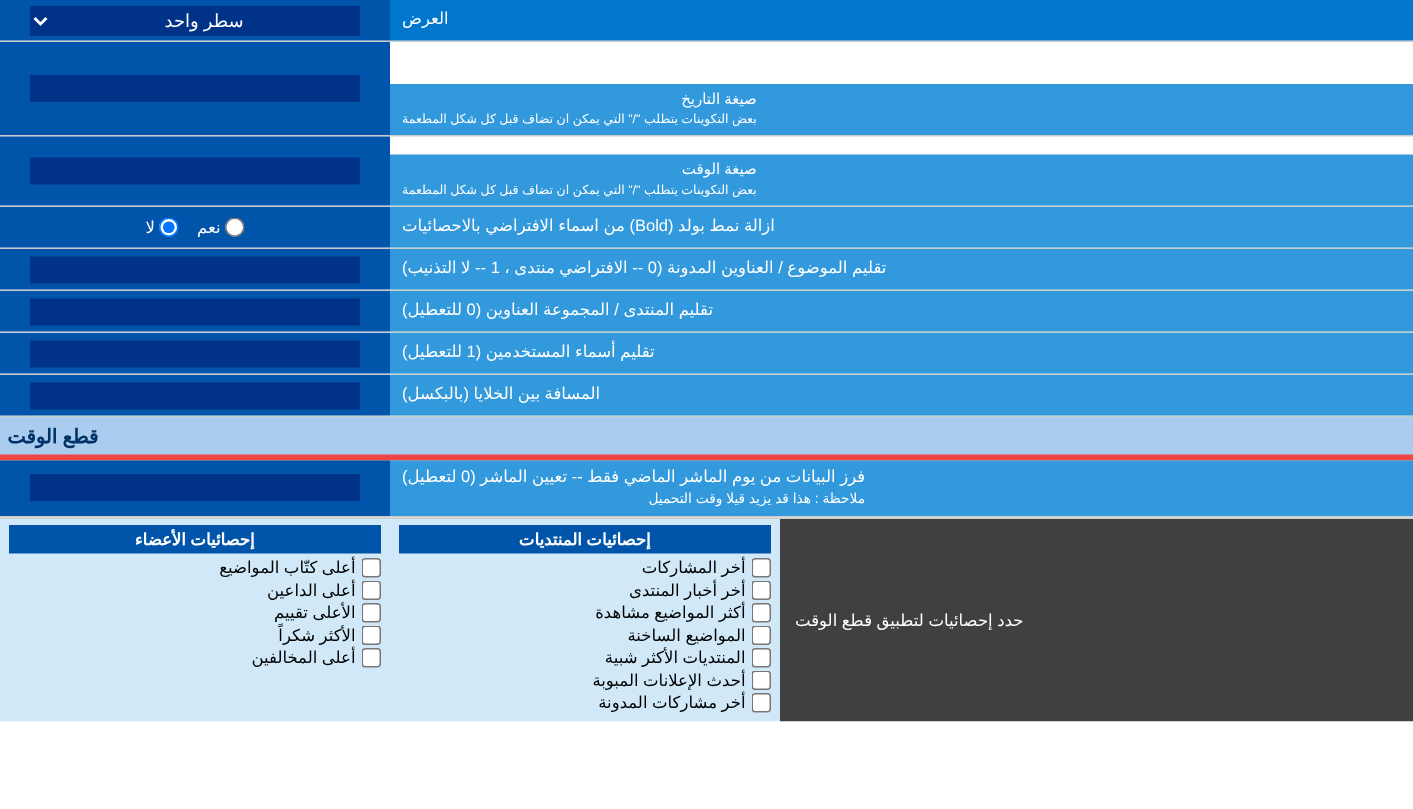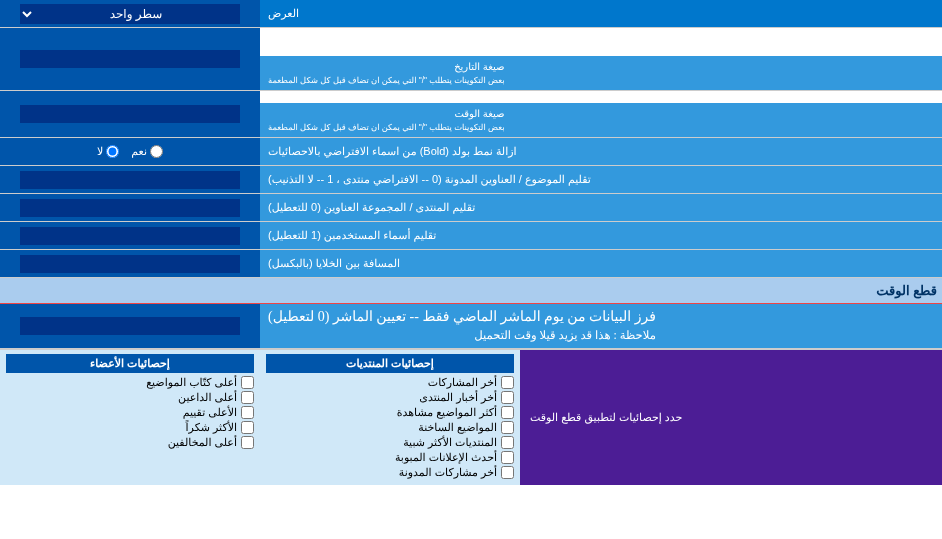--- a/index.html
+++ b/index.html
@@ -116,24 +116,24 @@
       font-size: 11px;
       font-weight: bold;
       margin-bottom: 3px;
     }
 
     .full-width-header {
       width: 100%;
       background: #aaccee;
       color: #003366;
       font-weight: bold;
-      text-align: right;
+      text-align: left;
       padding: 5px;
       font-size: 13px;
-      border-bottom: 1px solid #ef4444;
+      border-bottom: 4px solid #ef4444;
     }
   </style>
 </head>
 <body>
 
 <div class="container">
 
   <div class="row">
     <div class="label-cell">
       <span>العرض</span>
@@ -215,31 +215,31 @@
     <div class="input-cell">
       <input type="text" style="">
     </div>
   </div>
 
   <div class="full-width-header">
     <span>قطع الوقت</span>
   </div>
 
   <div class="row">
-    <div class="label-cell label-cell-light" style="font-size:14px; line-height:1.3;font-family:Liberation Serif, serif;">
+    <div class="label-cell label-cell-light" style="font-size:11px; line-height:1.3;">
       <span>فرز البيانات من يوم الماشر الماضي فقط -- تعيين الماشر (0 لتعطيل)<br><small>ملاحظة : هذا قد يزيد قيلا وقت التحميل</small></span>
     </div>
     <div class="input-cell">
       <input type="text" style="">
     </div>
   </div>
 
   <div style="display:flex; border-top: 1px solid #ccc;">
 
-    <div style="flex:1; background:#4c1d95; color:#fff; padding:6px 10px; text-align:right; font-size:11px; display:flex; align-items:center; justify-content:flex-end;">
+    <div style="flex:1; background:#404040; color:#fff; padding:6px 10px; text-align:right; font-size:11px; display:flex; align-items:center; justify-content:flex-end;">
       <span>حدد إحصائيات لتطبيق قطع الوقت</span>
     </div>
 
     <div style="display:flex; width:520px; background:#d0e8f8;">
 
       <div style="flex:1; padding:4px 6px;">
         <div class="col-header">
           <span>إحصائيات المنتديات</span>
         </div>
         <div class="checkbox-row">

